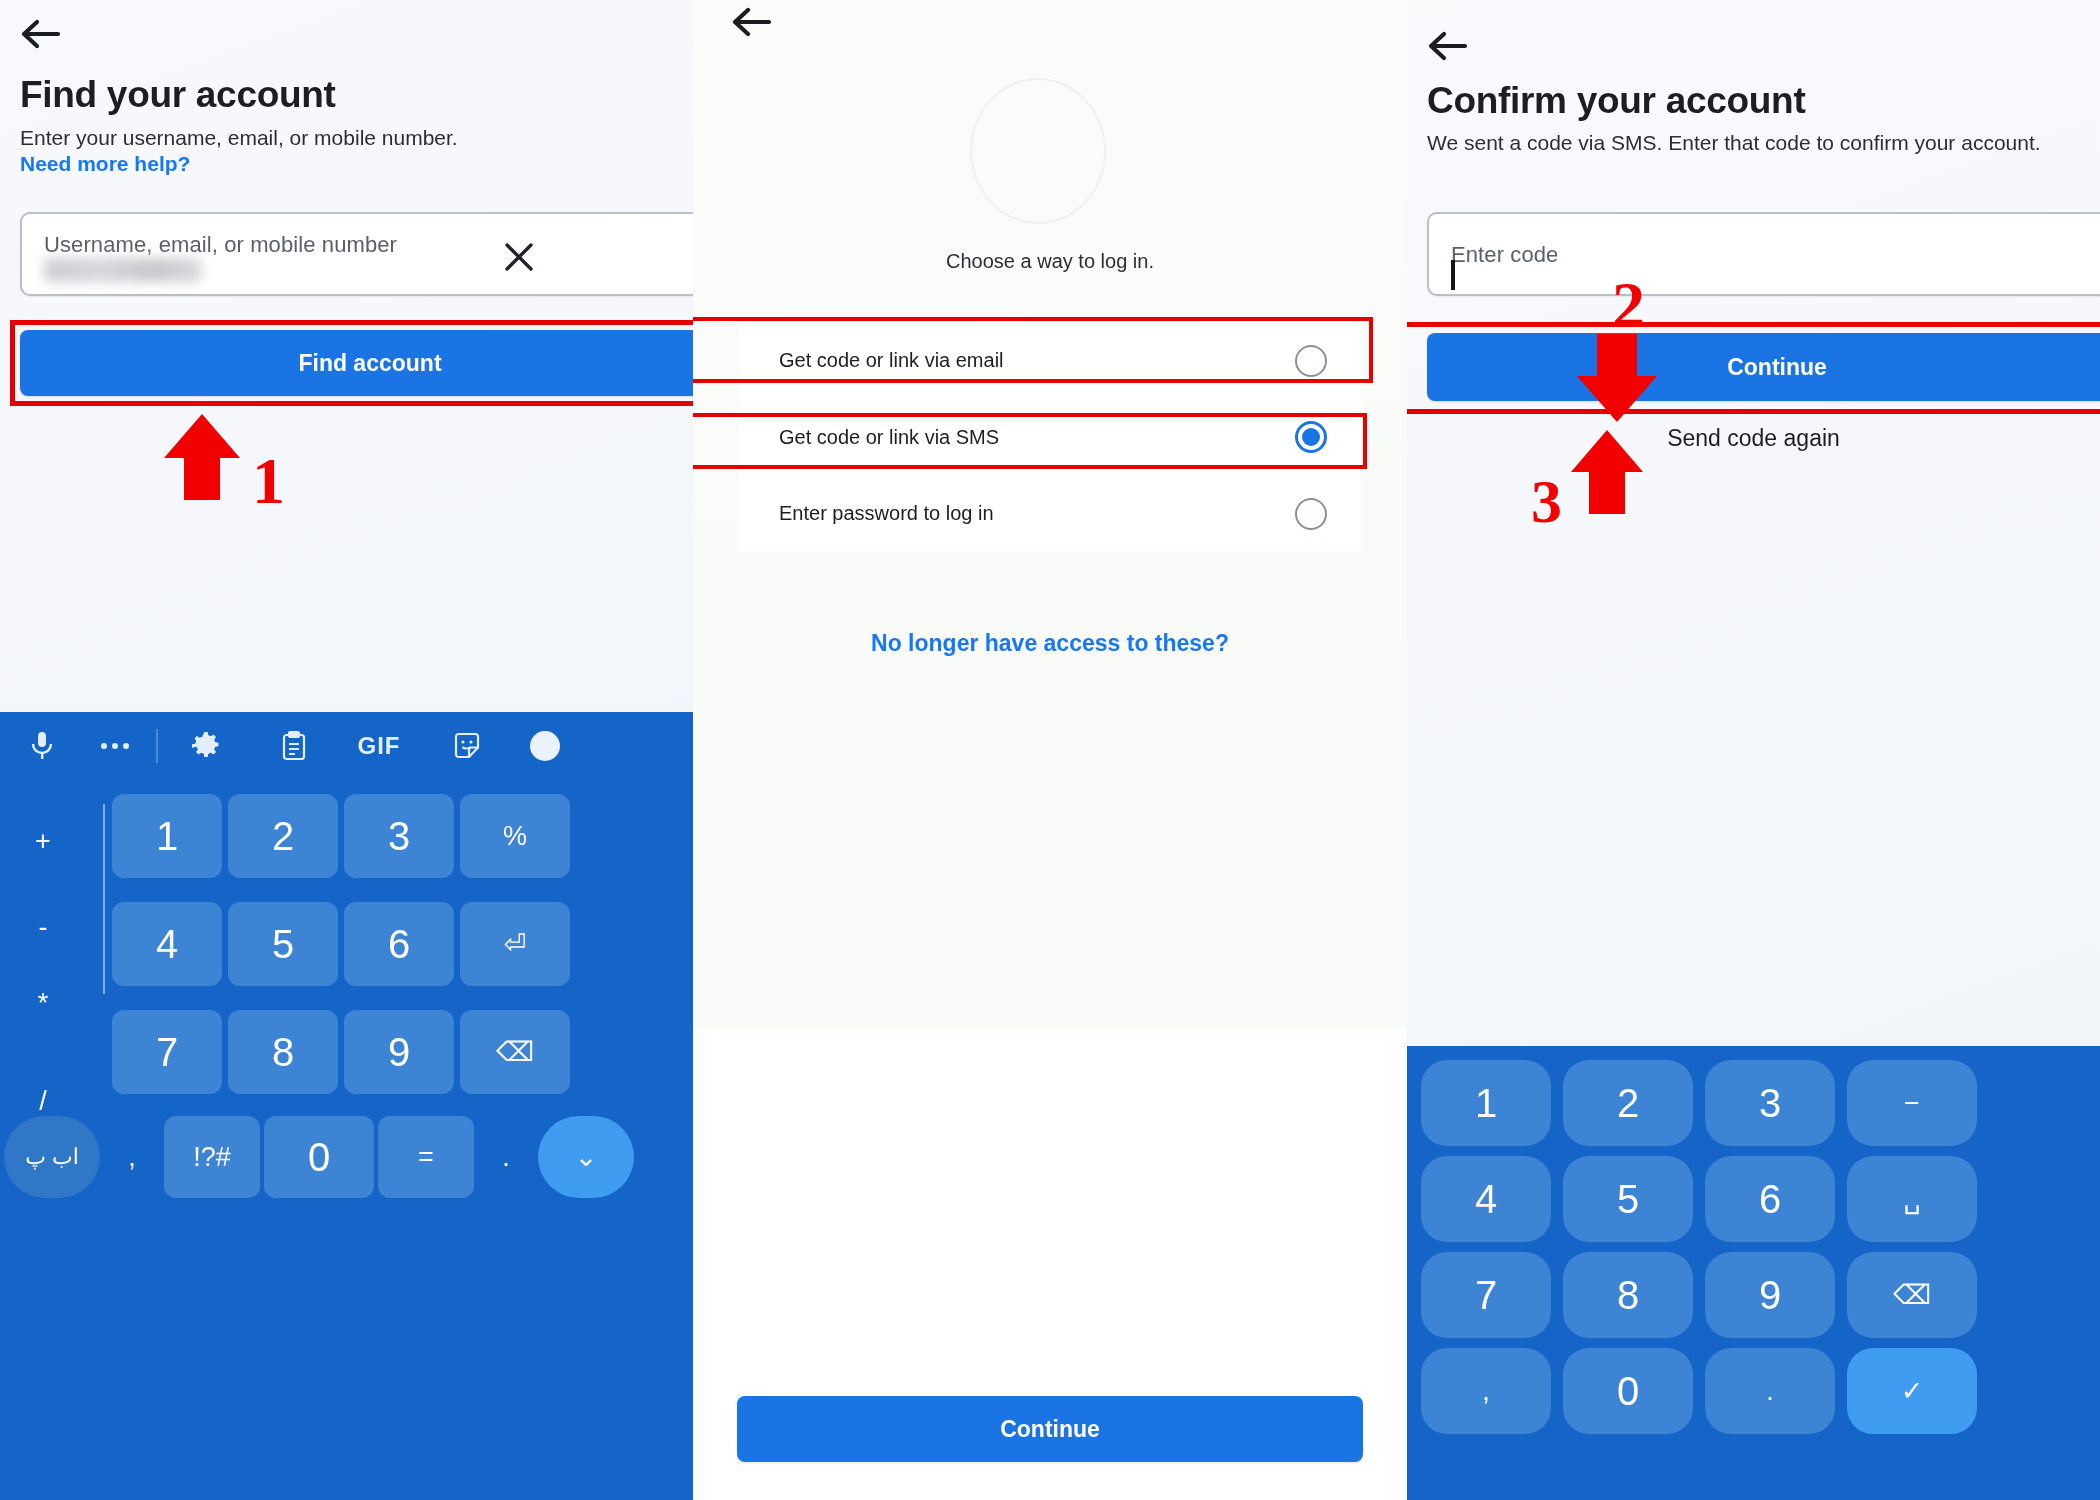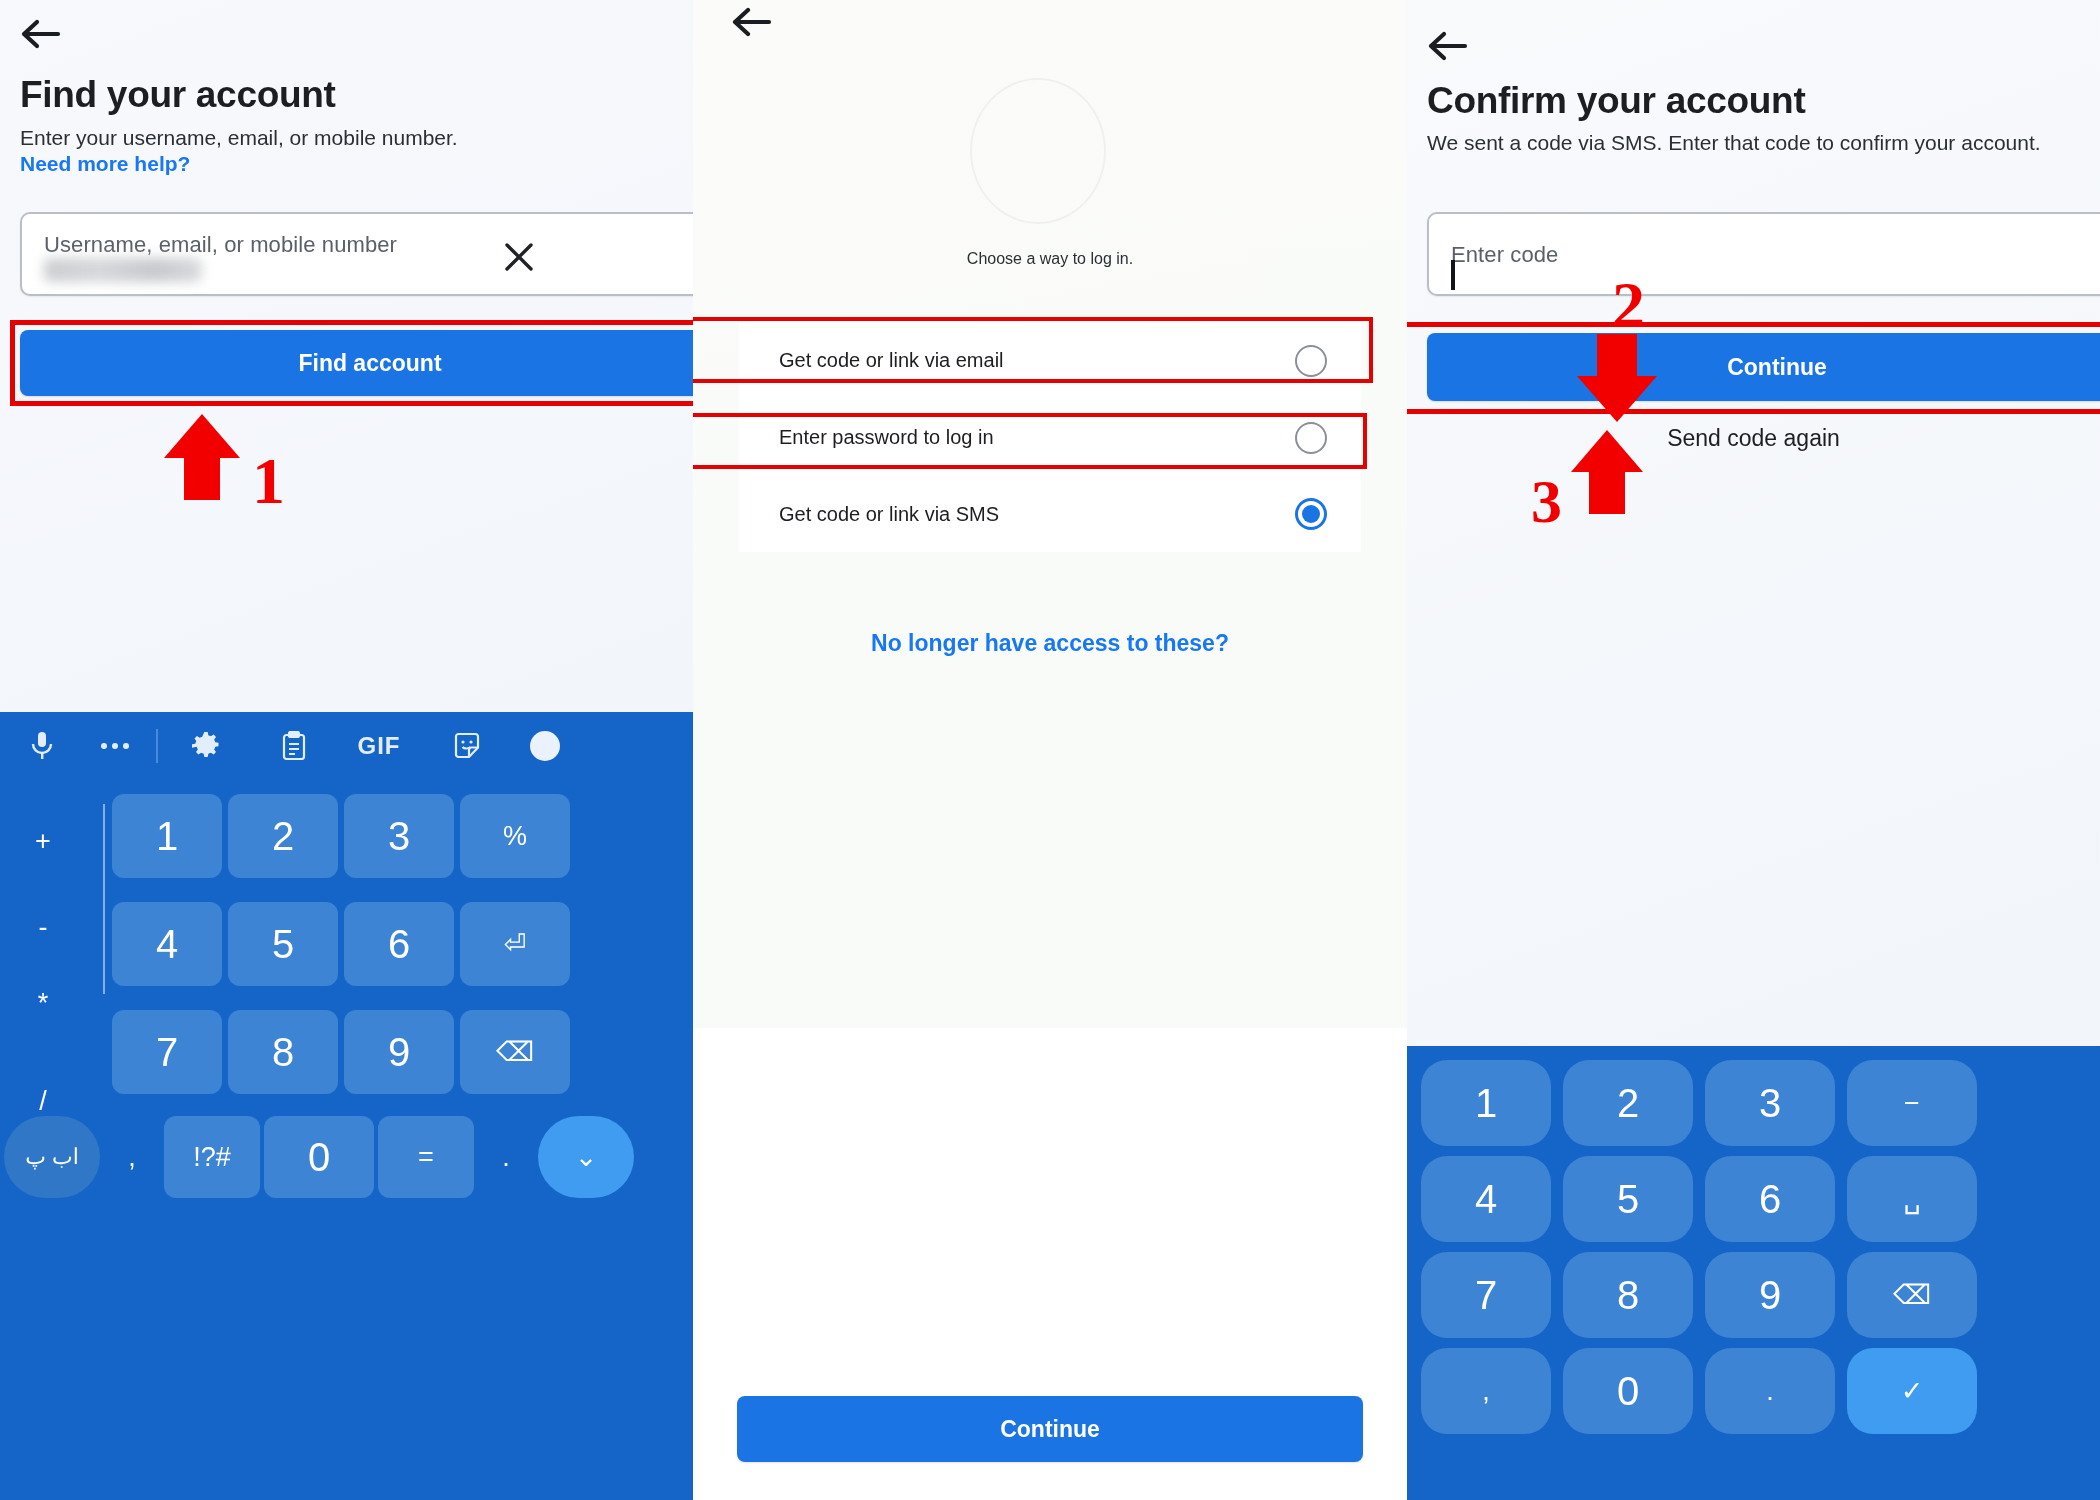--- a/index.html
+++ b/index.html
@@ -66,21 +66,21 @@
 
   
   .ann-arrow { position: absolute; }
   .ann-arrow svg { display:block; width:100%; height:100%; }
   .ann-num {
     position: absolute; color: #f20000; font-weight: 900;
     font-family: "Liberation Serif", serif; line-height: 1;
   }
 
   
-  .choose-label { position:absolute; font-size: 16px; color: #2b2f33; text-align:center; width:100%; }
+  .choose-label { position:absolute; font-size: 20px; color: #2b2f33; text-align:center; width:100%; }
   .ghost-circle {
     position:absolute; border-radius: 50%;
     border: 2px solid rgba(0,0,0,0.045);
   }
   .opt-list { position:absolute; background:#ffffff; }
   .opt-row {
     position:relative; display:flex; align-items:center; justify-content:space-between;
     padding: 0 34px 0 40px; cursor:pointer; background:#ffffff;
   }
   .opt-label { font-size: 20px; color: #1c1e21; }
@@ -244,27 +244,27 @@
 
     <div class="ghost-circle" style="left:277px; top:78px; width:136px; height:146px;"></div>
 
     <div class="choose-label" style="top:250px;">Choose a way to log in.</div>
 
     <div class="opt-list" style="left:46px; top:322px; width:622px; height:230px;">
       <div class="opt-row" style="height:77px;">
         <span class="opt-label">Get code or link via email</span>
         <span class="radio"></span>
       </div>
+      <div class="opt-row" style="height:76px;">
+        <span class="opt-label">Get code or link via SMS</span>
+        <span class="radio checked"></span>
+      </div>
       <div class="opt-row" style="height:77px;">
         <span class="opt-label">Enter password to log in</span>
         <span class="radio"></span>
-      </div>
-      <div class="opt-row" style="height:76px;">
-        <span class="opt-label">Get code or link via SMS</span>
-        <span class="radio checked"></span>
       </div>
     </div>
 
     <div class="no-access" style="top:584px;margin-top:46px;">No longer have access to these?</div>
 
     <div style="position:absolute; left:0; top:1028px; width:714px; height:472px; background:#ffffff;"></div>
 
     <div class="btn-primary" style="left:44px; top:1396px; width:626px; height:66px;">Continue</div>
 
     <div class="hl-box thin" style="left:-8px; top:317px; width:688px; height:66px;"></div>

